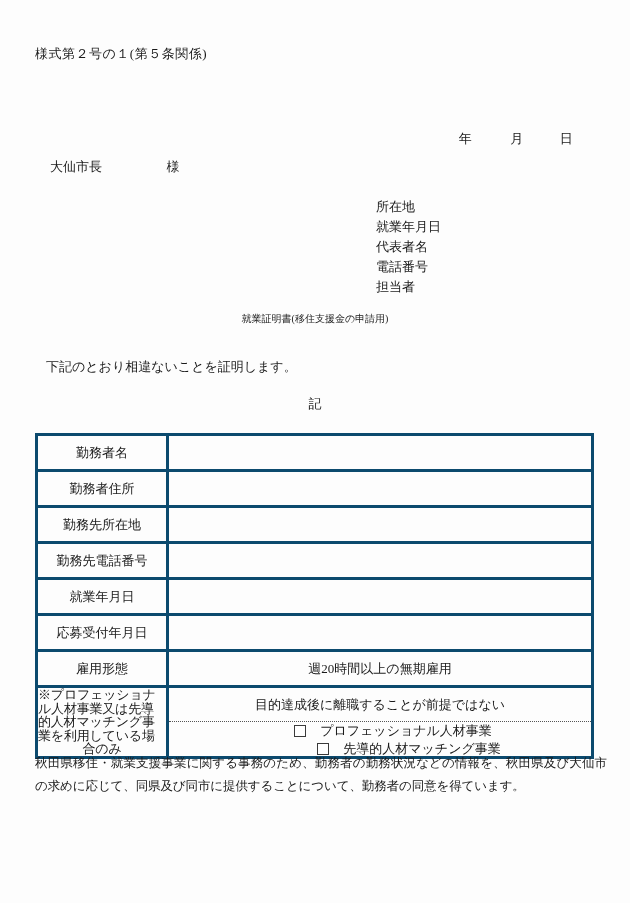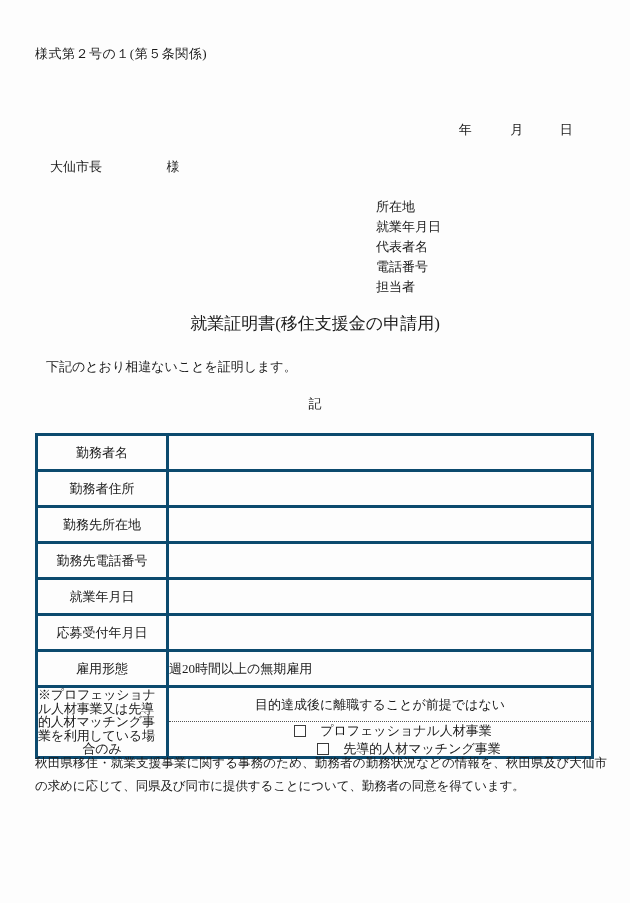--- a/index.html
+++ b/index.html
@@ -31,21 +31,21 @@
     top: 45px;
     font-size: 13px;
     letter-spacing: 0.5px;
     white-space: nowrap;
   }
 
   
   .date-line {
     position: absolute;
     left: 0;
-    top: 121px;
+    top: 130px;
     width: 594px;
     text-align: right;
     font-size: 13px;
     white-space: nowrap;
   }
   .date-line .dchar { display: inline-block; }
   .date-line .gap-a { display: inline-block; width: 32px; }
   .date-line .gap-b { display: inline-block; width: 30px; }
   .date-line .tail { display: inline-block; width: 18px; }
 
@@ -71,21 +71,21 @@
   }
   .sender div { white-space: nowrap; }
 
   
   .doc-title {
     position: absolute;
     left: 0;
     top: 312px;
     width: 630px;
     text-align: center;
-    font-size: 17px;
+    font-size: 10px;
     white-space: nowrap;
   }
 
   
   .statement {
     position: absolute;
     left: 46px;
     top: 358px;
     font-size: 13px;
     white-space: nowrap;
@@ -115,21 +115,21 @@
     font-size: 13px;
     padding: 0;
   }
   .label-cell {
     width: 128px;
     text-align: center;
     vertical-align: middle;
     height: 33px;
   }
   .value-cell {
-    text-align: left;
+    text-align: center;
     vertical-align: middle;
     height: 33px;
   }
   .label-multiline {
     font-size: 10.5px;
     line-height: 13.5px;
     text-align: left;
     padding: 3px 4px 3px 5px;
     vertical-align: middle;
     letter-spacing: -0.2px;

